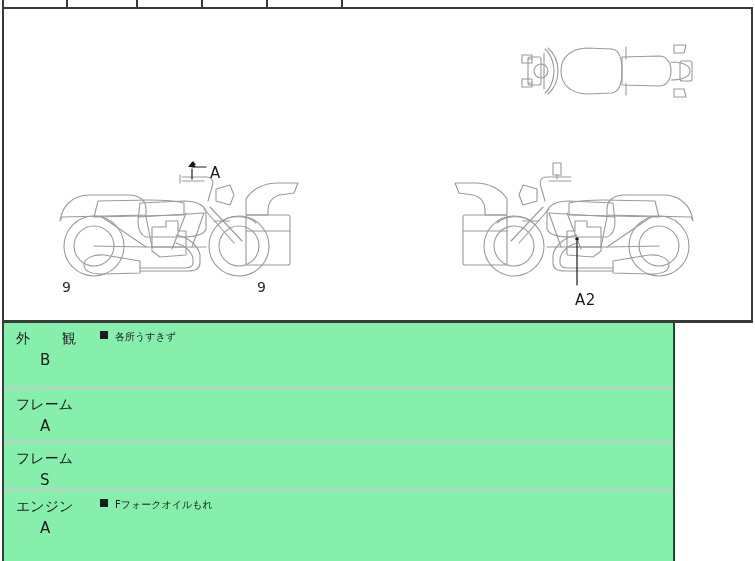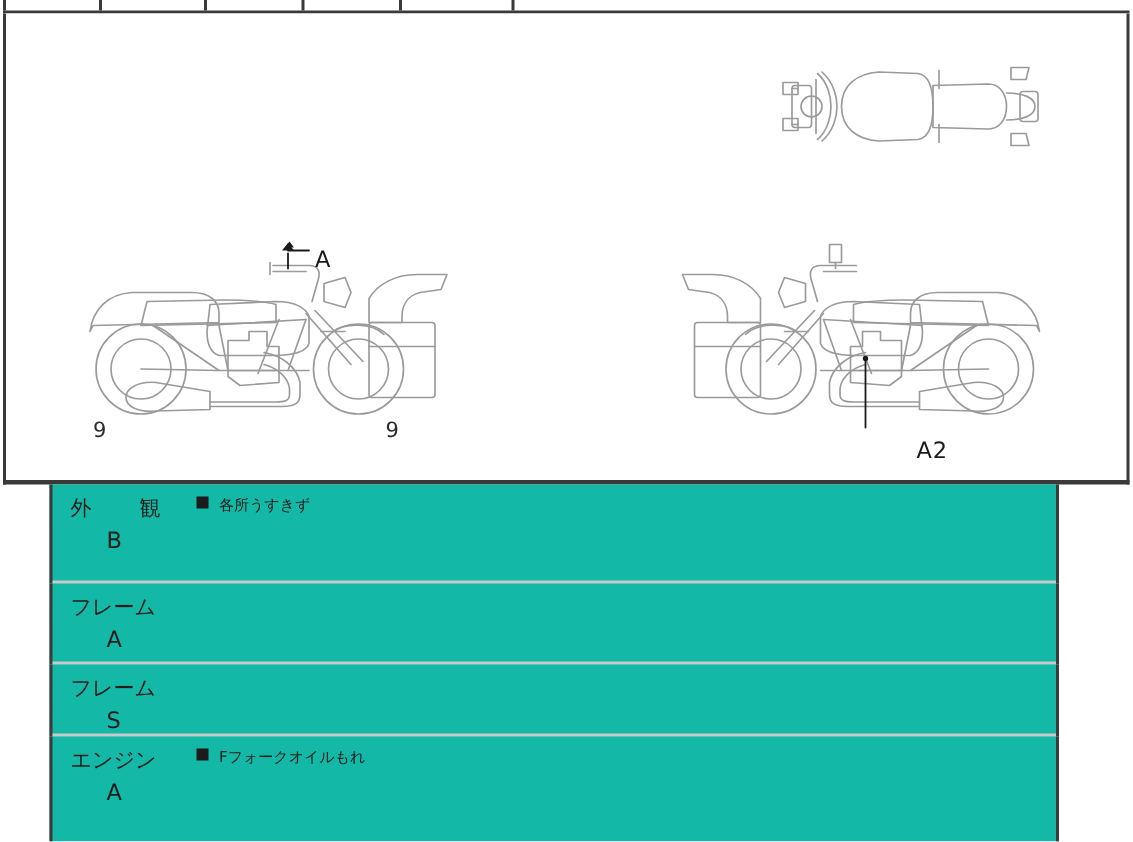--- a/index.html
+++ b/index.html
@@ -59,33 +59,32 @@
   #bike-left-view  { left: 50px;  top: 142px; }
   #bike-right-view { left: 445px; top: 142px; }
 
   .callout-label {
     position: absolute;
     font-family: "DejaVu Sans", "Liberation Sans", sans-serif;
     color: #1a1a1a;
     font-weight: 400;
   }
   #label-A  { left: 206px; top: 155px; font-size: 15px; }
-  #label-A2 { left: 571px; top: 282px; font-size: 15px; letter-spacing: .5px; margin-left: 36px;}
+  #label-A2 { left: 571px; top: 282px; font-size: 15px; letter-spacing: .5px;}
   #label-9-left  { left: 58px;  top: 270px; font-size: 14px; color:#2b2b2b;}
   #label-9-right { left: 253px; top: 270px; font-size: 14px; color:#2b2b2b;}
 
   
   .cond-row {
     position: absolute;
     left: 2px;
     width: 673px;
     border-left: 2px solid #3a3a3a;
     border-right: 2px solid #3a3a3a;
-    background: #14b8a6;
-    margin-left: 31px;
+    background: #86efac;
   }
   .cond-row .rule {
     position: absolute;
     left: 0; right: 0; bottom: 0;
     height: 2px;
     background: #c9c9c9;
   }
   #row-exterior   { top: 323px; height: 66px; }
   #row-engine     { top: 389px; height: 54px; }
   #row-frame      { top: 443px; height: 48px; text-align: center; }

